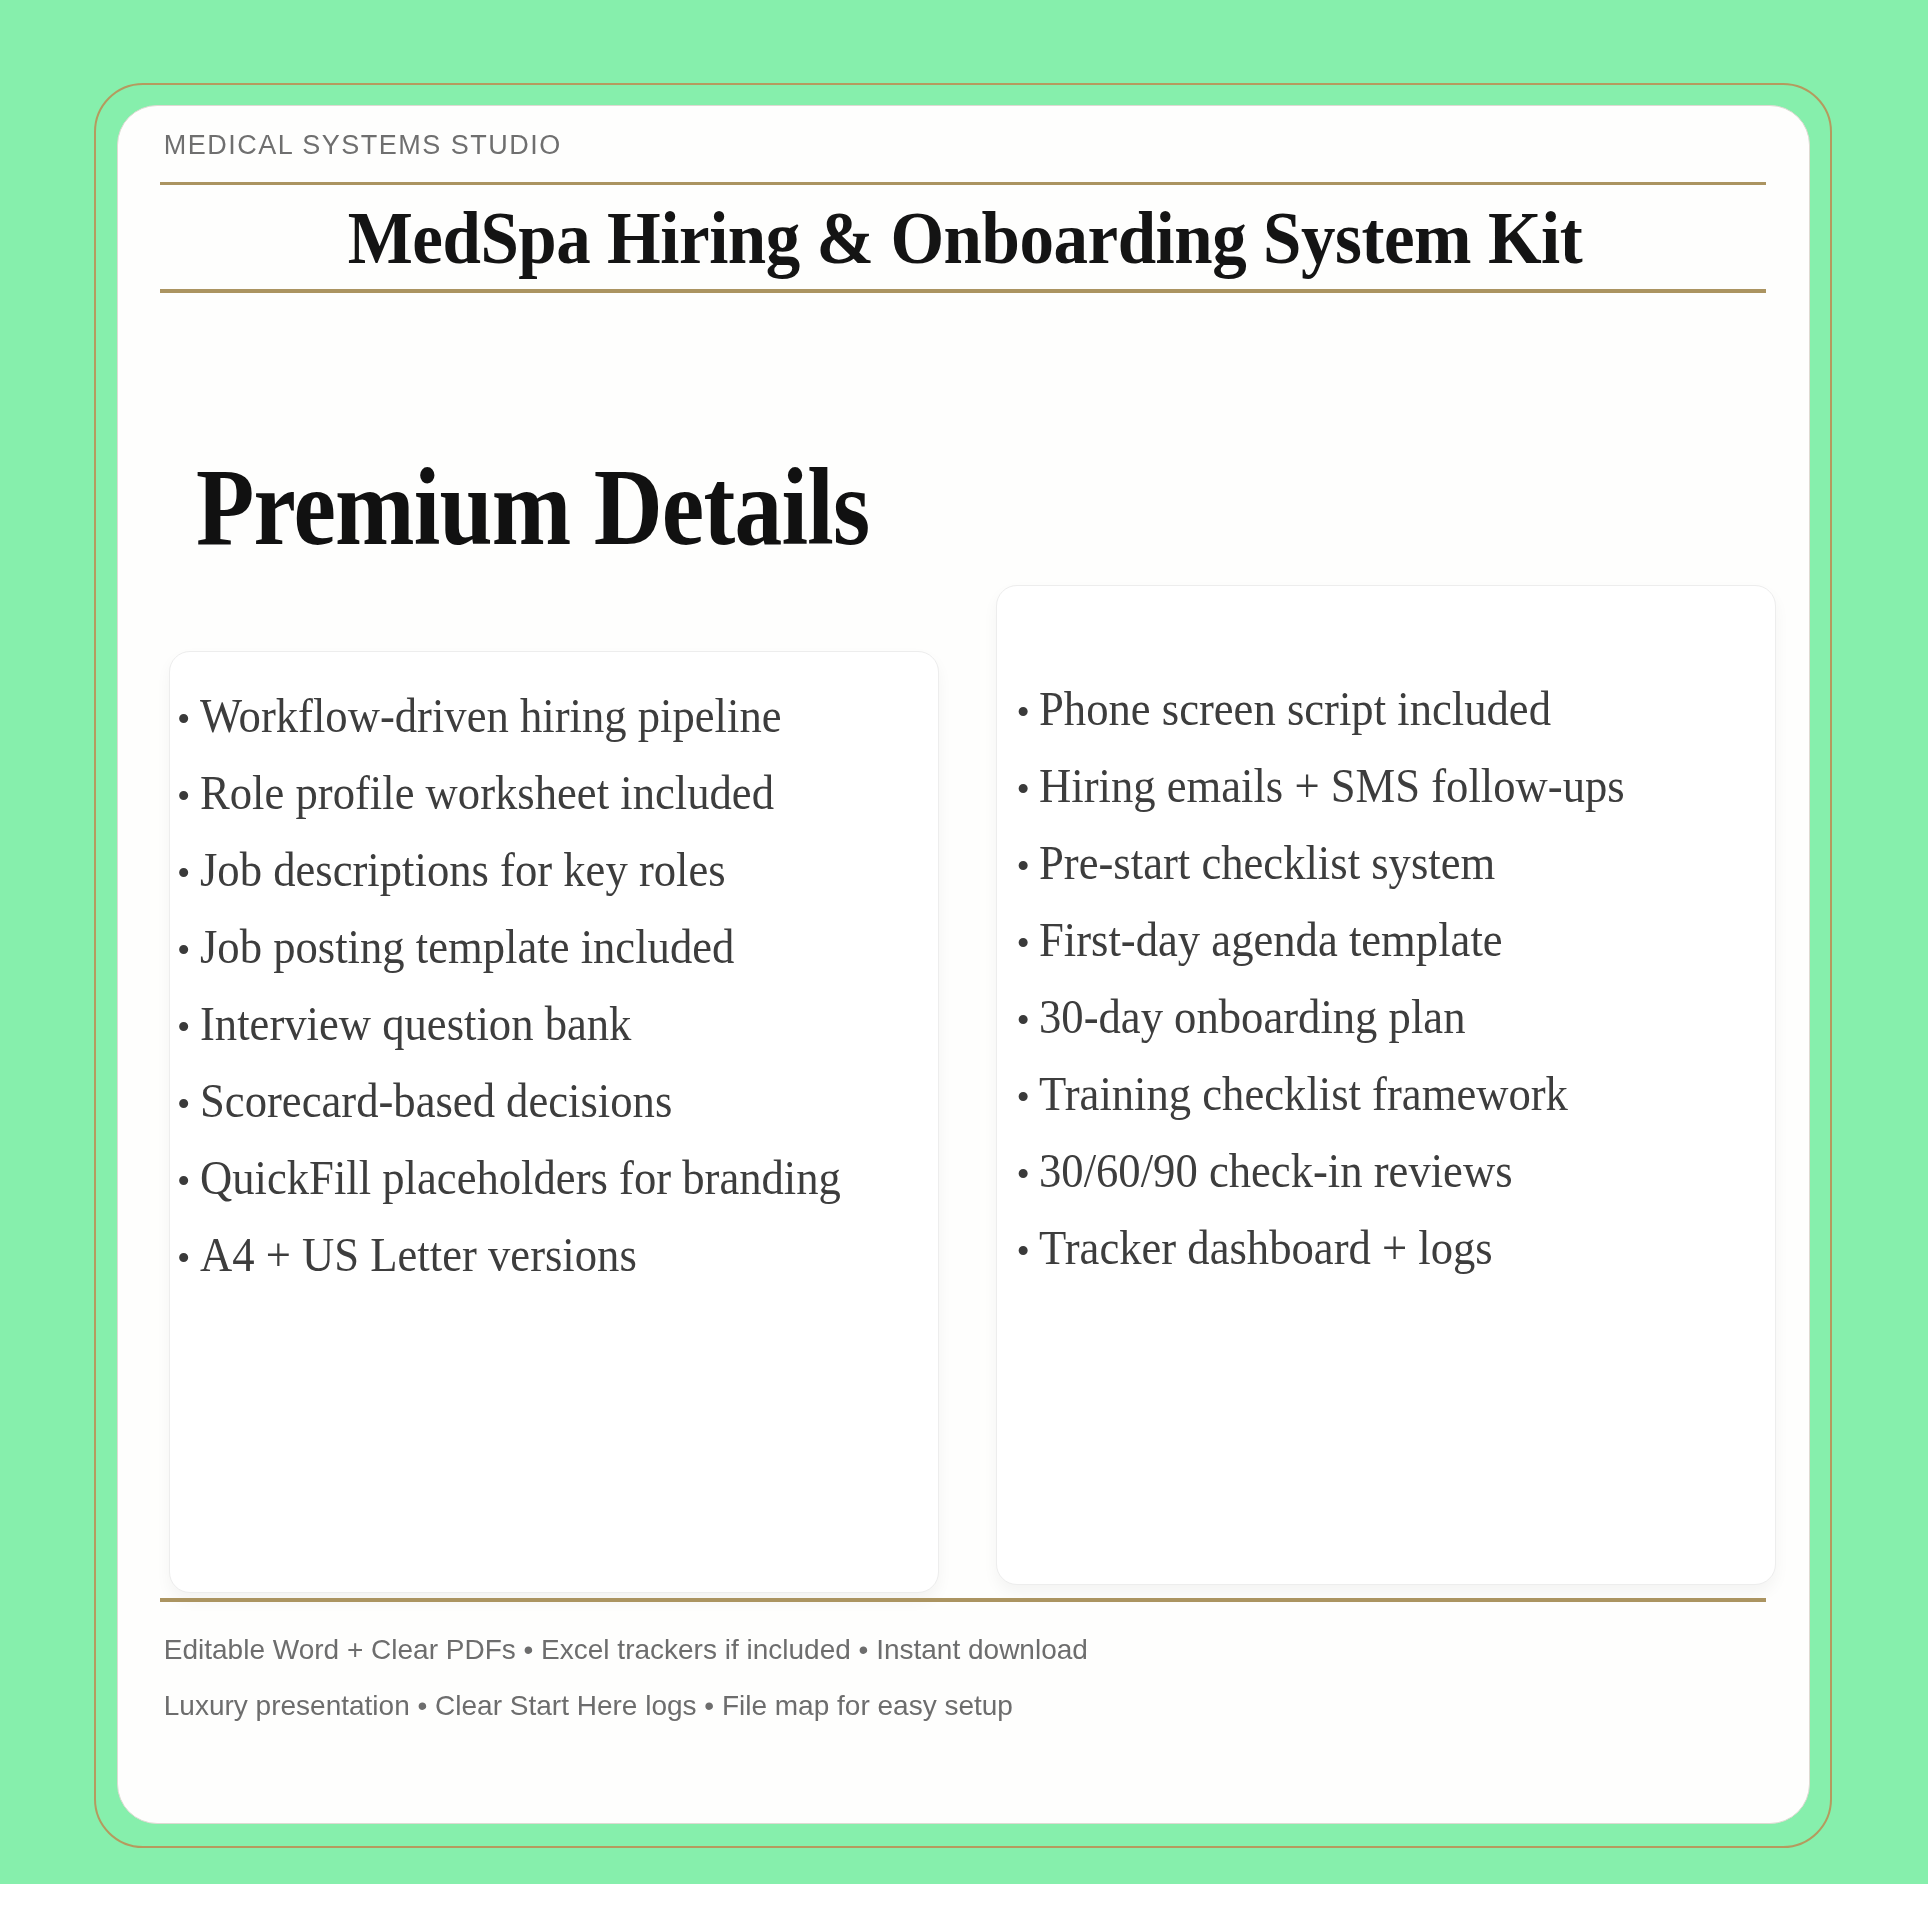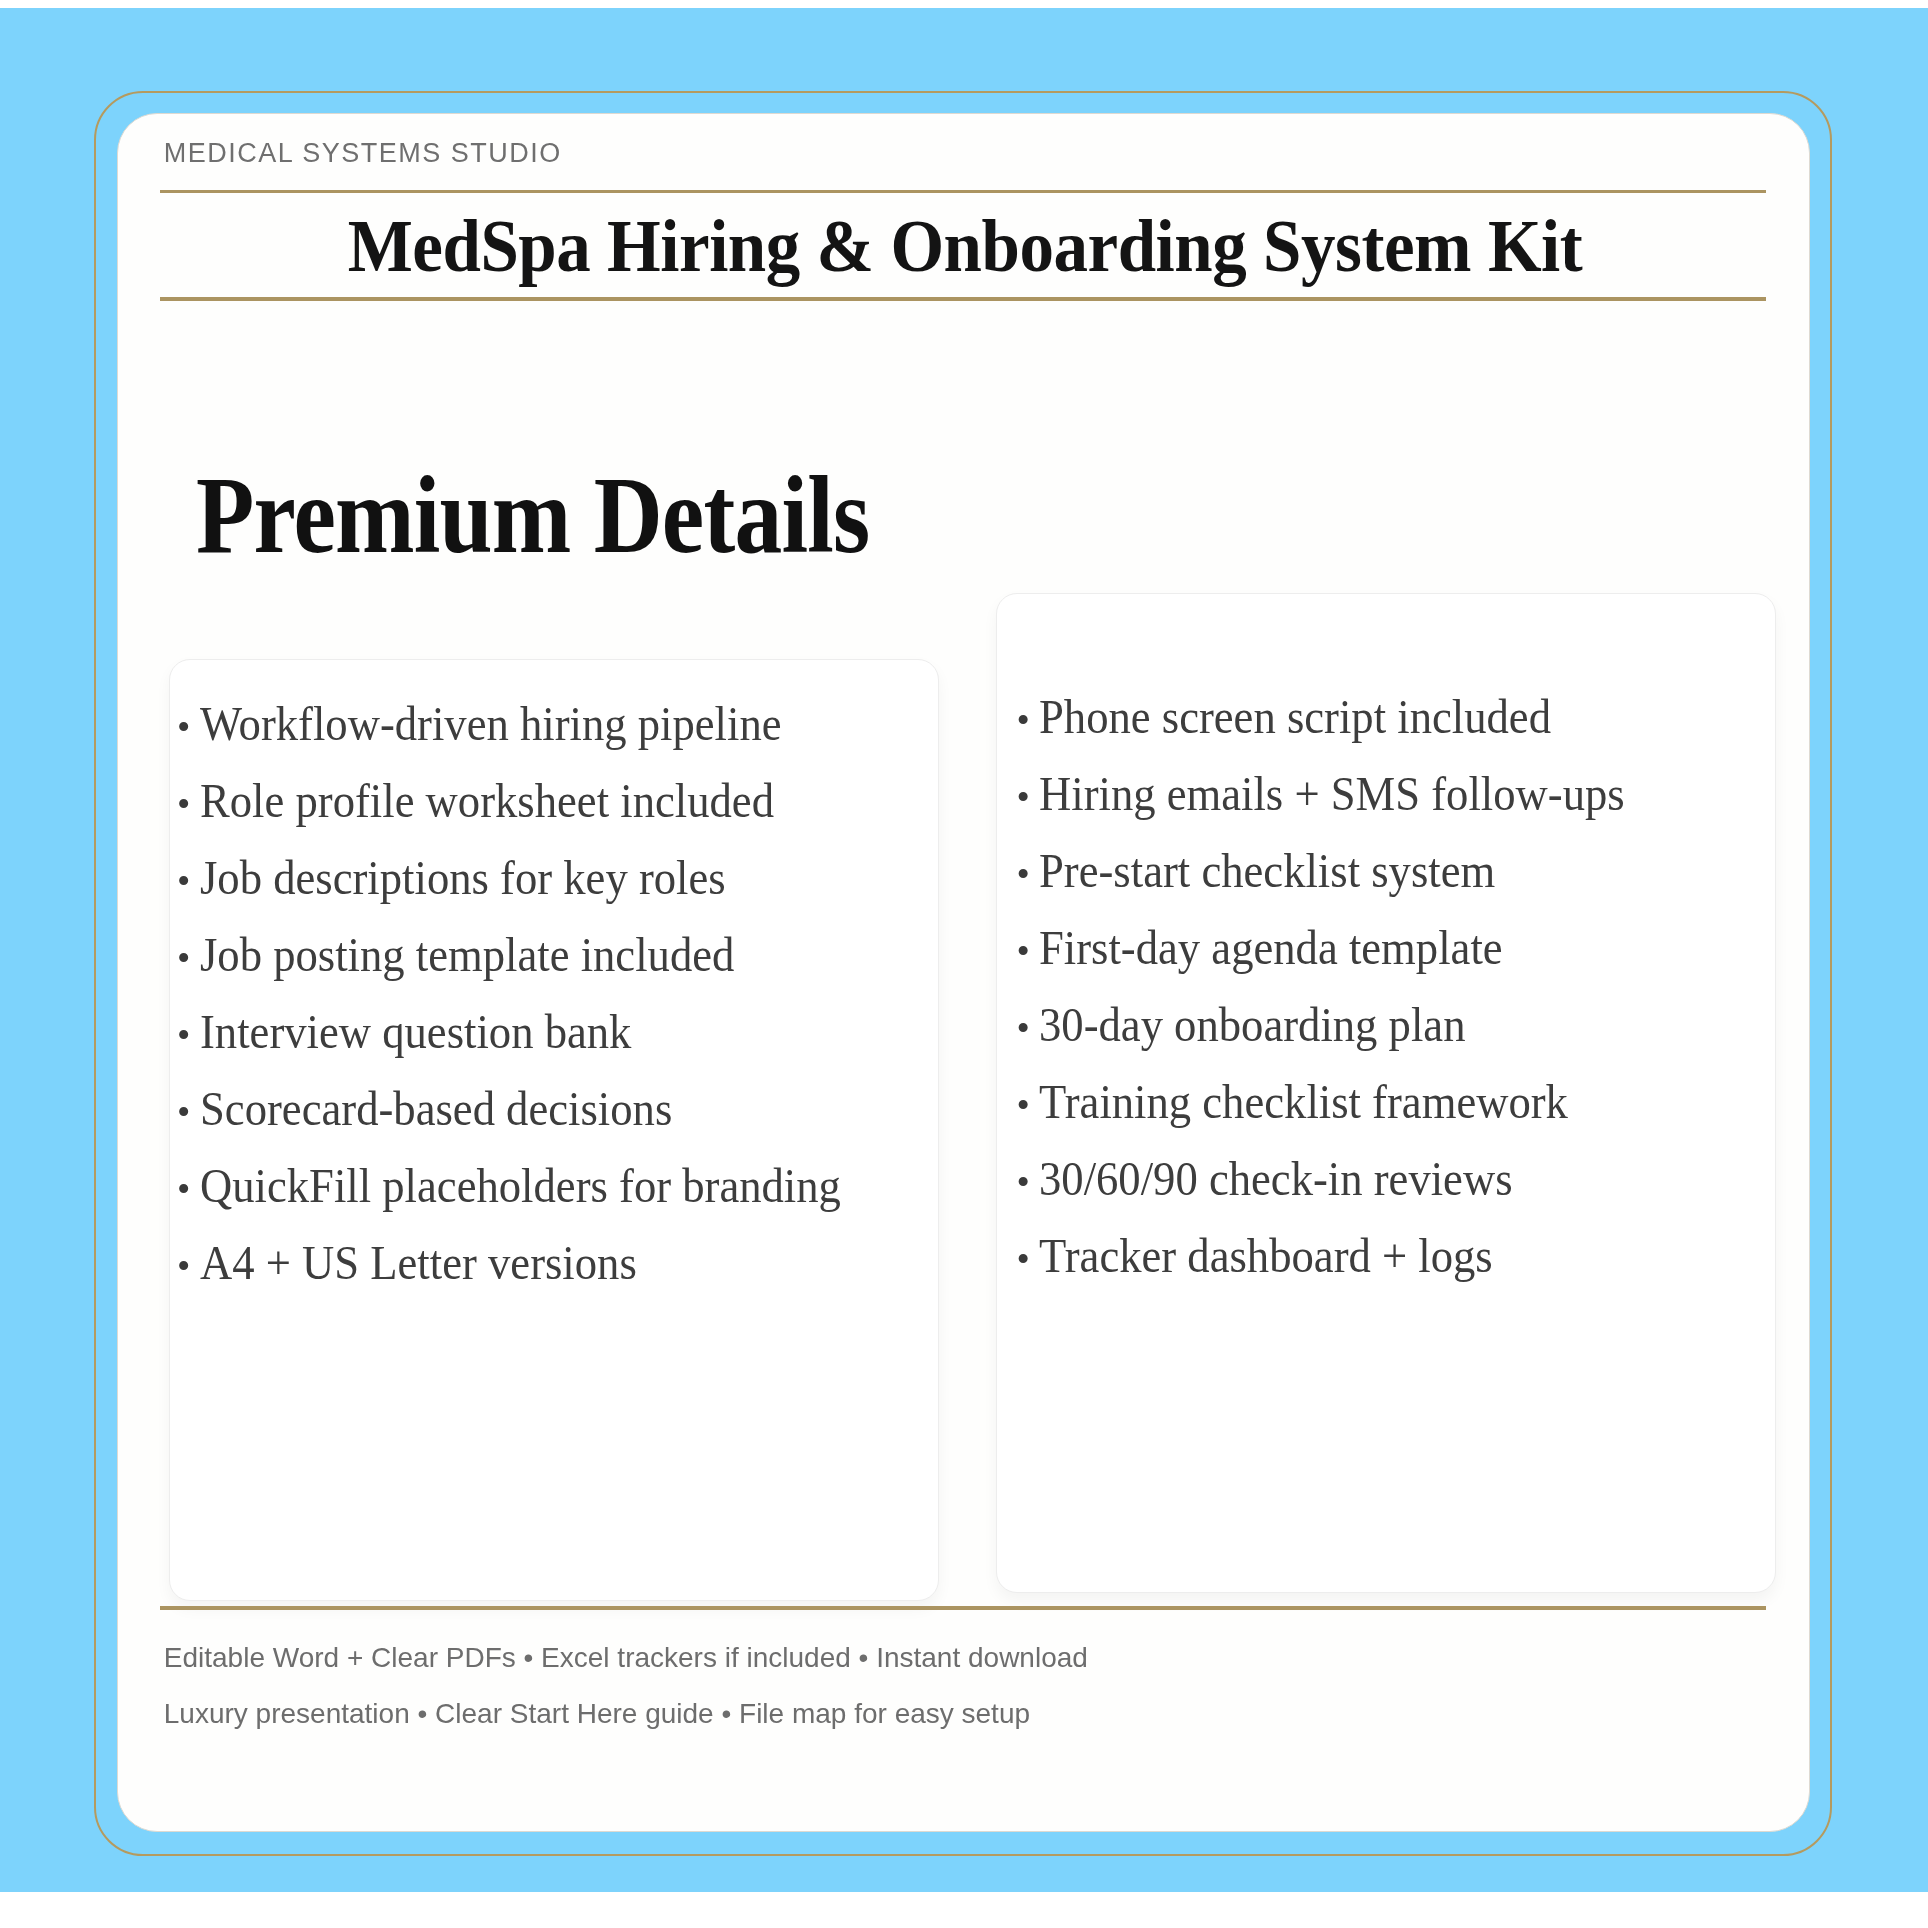--- a/index.html
+++ b/index.html
@@ -10,24 +10,24 @@
     width: 1928px;
     height: 1928px;
     background: #ffffff;
     font-family: "Liberation Sans", sans-serif;
     overflow: hidden;
   }
 
   
   #page-root {
     position: absolute;
-    left: 0; top: 8px;
+    left: 0; top: 0;
     width: 1928px;
     height: 1884px;
-    background: #7dd3fc;
+    background: #86efac;
   }
 
   .gold-frame {
     position: absolute;
     left: 94px;
     top: 83px;
     width: 1738px;
     height: 1765px;
     border: 2.8px solid #b59a5e;
     border-radius: 49px;
@@ -302,18 +302,18 @@
         <li class="bullet-item">
           <span class="bullet-dot">•</span>
           <span class="bullet-text">Tracker dashboard + logs</span>
         </li>
       </ul>
     </div>
 
     <div class="footer">
       <div class="rule-gold"></div>
       <div class="footer-line">Editable Word + Clear PDFs • Excel trackers if included • Instant download</div>
-      <div class="footer-line">Luxury presentation • Clear Start Here guide • File map for easy setup</div>
+      <div class="footer-line">Luxury presentation • Clear Start Here logs • File map for easy setup</div>
     </div>
 
   </div>
 </div>
 
 
 </body></html>

